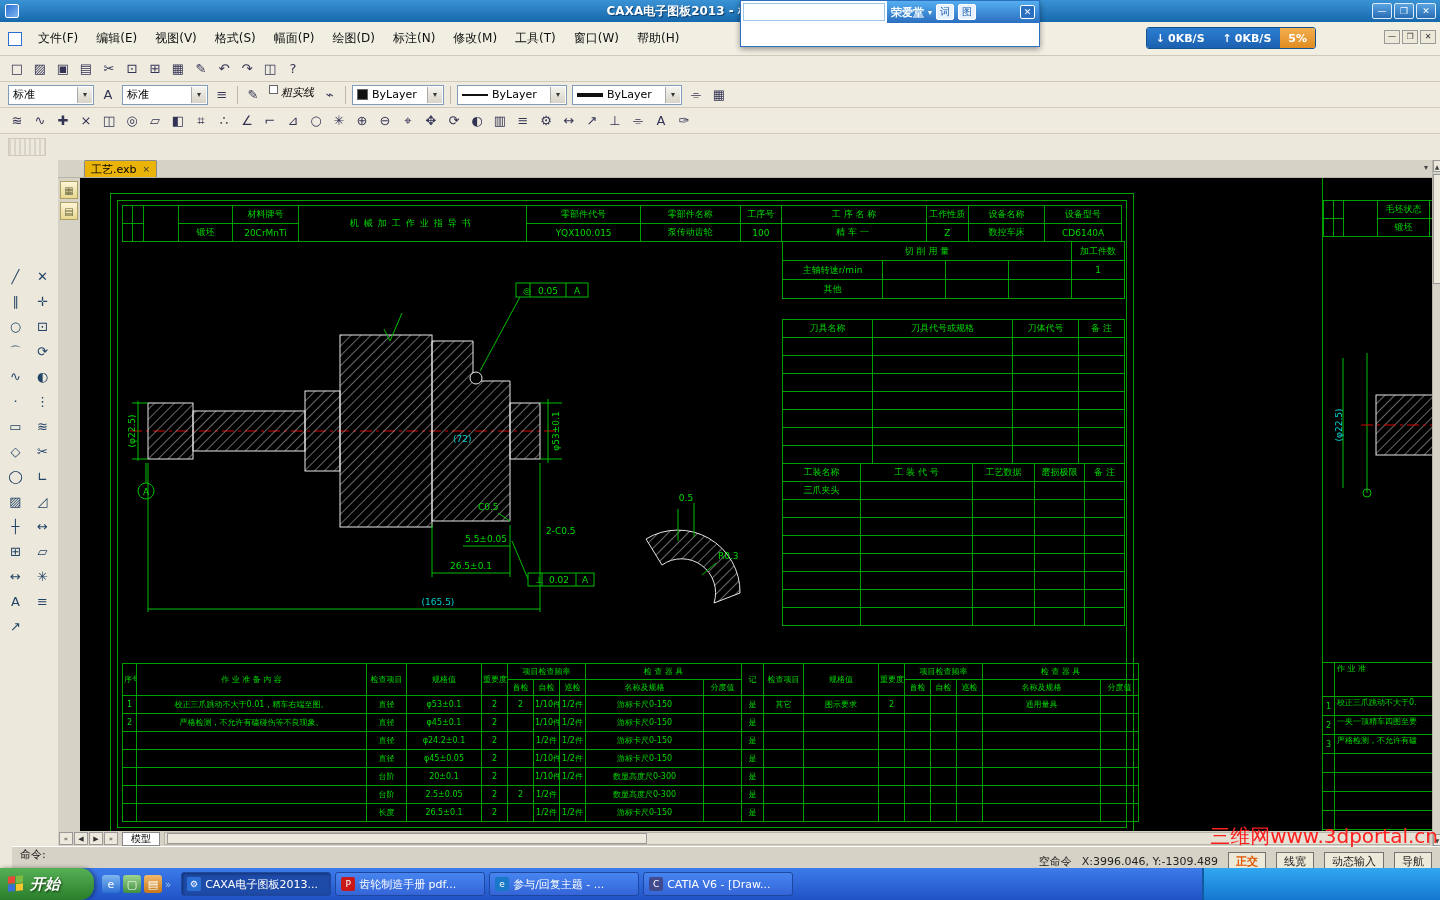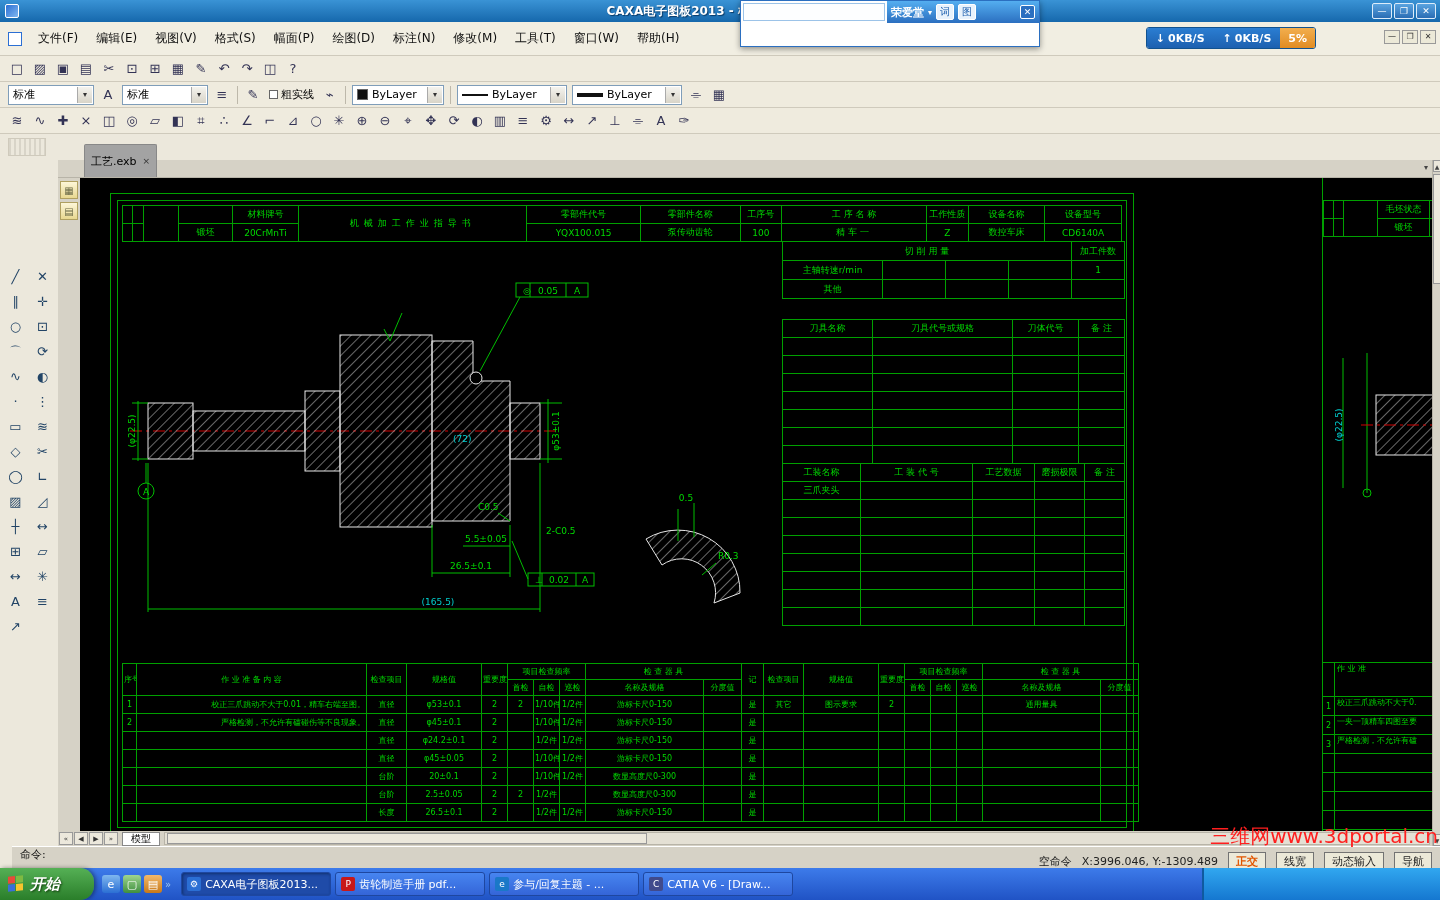--- a/index.html
+++ b/index.html
@@ -58,53 +58,53 @@
     color:#335;font-size:13px;border:1px solid transparent;}
   .tsep{width:1px;height:18px;background:#bdb8aa;margin:0 3px;}
   .combo{height:20px;background:#fff;border:1px solid #7f9db9;display:flex;align-items:center;
     font-size:11px;padding-left:4px;position:relative;margin:0 2px;}
   .combo .car{position:absolute;right:1px;top:1px;bottom:1px;width:15px;background:linear-gradient(#f4f3ee,#d8d4c8);
     border-left:1px solid #aaa;font-size:8px;display:flex;align-items:center;justify-content:center;color:#333;}
   .swatch{width:11px;height:11px;background:#111;border:1px solid #666;margin-right:4px;}
   .lsample{width:26px;height:2px;background:#111;margin-right:4px;}
   .lsample.thick{height:4px;}
   .chkbox{width:9px;height:9px;border:1px solid #666;background:#fff;margin-right:3px;}
-  .flatlbl{display:flex;align-items:center;font-size:11px;padding:0 4px;height:20px;}
+  .flatlbl{display:flex;align-items:flex-start;font-size:11px;padding:0 4px;height:20px;font-style:italic;}
 
   
   .gapstrip{position:absolute;left:0;top:134px;width:1440px;height:26px;background:#ECE8DC;}
   .handle{position:absolute;left:8px;top:4px;width:38px;height:18px;border:1px solid #cfcabc;
     background:repeating-linear-gradient(90deg,#d8d4c8 0 2px,#ece8dc 2px 5px);}
 
   
   .leftpanel{position:absolute;left:0;top:160px;width:58px;height:686px;background:#ECE8DC;}
   .sidecol{position:absolute;top:104px;display:flex;flex-direction:column;}
   .sc1{left:3px;} .sc2{left:30px;}
   .sidetool{width:25px;height:25px;display:flex;align-items:center;justify-content:center;
     color:#246;font-size:13px;border:1px solid transparent;background:#ECE8DC;}
   .dockstrip{position:absolute;left:58px;top:178px;width:22px;height:653px;background:#D6D2C6;}
   .fmtbtn{width:18px;height:18px;margin:3px 2px;background:linear-gradient(#fdf6d8,#e8d890);
     border:1px solid #b0a060;font-size:10px;color:#664;display:flex;align-items:center;justify-content:center;}
 
   .doctabs{position:absolute;left:58px;top:160px;width:1374px;height:18px;background:#D6D2C6;
     border-bottom:1px solid #b8b4a8;display:flex;align-items:flex-end;padding-left:26px;}
-  .doctab{background:#a3a3a3;border:1px solid #888;border-bottom:none;height:17px;display:flex;
-    align-items:center;padding:16px 6px;font-size:11px;gap:6px;border-radius:2px 2px 0 0;}
+  .doctab{background:#eab308;border:1px solid #888;border-bottom:none;height:17px;display:flex;
+    align-items:center;padding:0 6px;font-size:11px;gap:6px;border-radius:2px 2px 0 0;}
   .doctab .x{color:#333;font-size:9px;}
   .tabmore{position:absolute;right:4px;top:3px;font-size:8px;color:#444;}
 
   .canvas{position:absolute;left:80px;top:178px;width:1352px;height:653px;background:#000;overflow:hidden;}
 
   
   .sheet{position:absolute;left:37px;top:22px;width:1010px;height:628px;border:1px solid #00A000;}
   .sheet::after{content:'';position:absolute;inset:-8px;border:1px solid #00A000;pointer-events:none;}
   .grid{border-collapse:collapse;table-layout:fixed;}
   .grid td,.grid th{border:1px solid #00A000;color:#00D800;font-size:9px;font-weight:normal;
     text-align:center;height:18px;padding:0 1px;overflow:hidden;white-space:nowrap;}
-  .grid .tl{text-align:right;}
+  .grid .tl{text-align:center;}
   .tb-table{position:absolute;left:4px;top:4px;width:1000px;}
   .doc-title-cell{font-size:15px;letter-spacing:5px;font-weight:bold;}
   .opname-val{font-size:12px;font-weight:bold;letter-spacing:3px;}
   .logo{width:22px;height:22px;margin:0 auto;border-radius:50%;
     background:radial-gradient(circle,#ffffff 0 28%,#2b6fd4 30% 62%,#ffffff 64% 74%,#2b6fd4 76% 100%);}
   .cutting{position:absolute;left:664px;top:40px;width:342px;}
   .cutting td{height:19px;}
   .tools{position:absolute;left:664px;top:118px;width:342px;}
   .fixture{position:absolute;left:664px;top:262px;width:342px;}
   .insp{position:absolute;left:4px;top:462px;width:1002px;}

